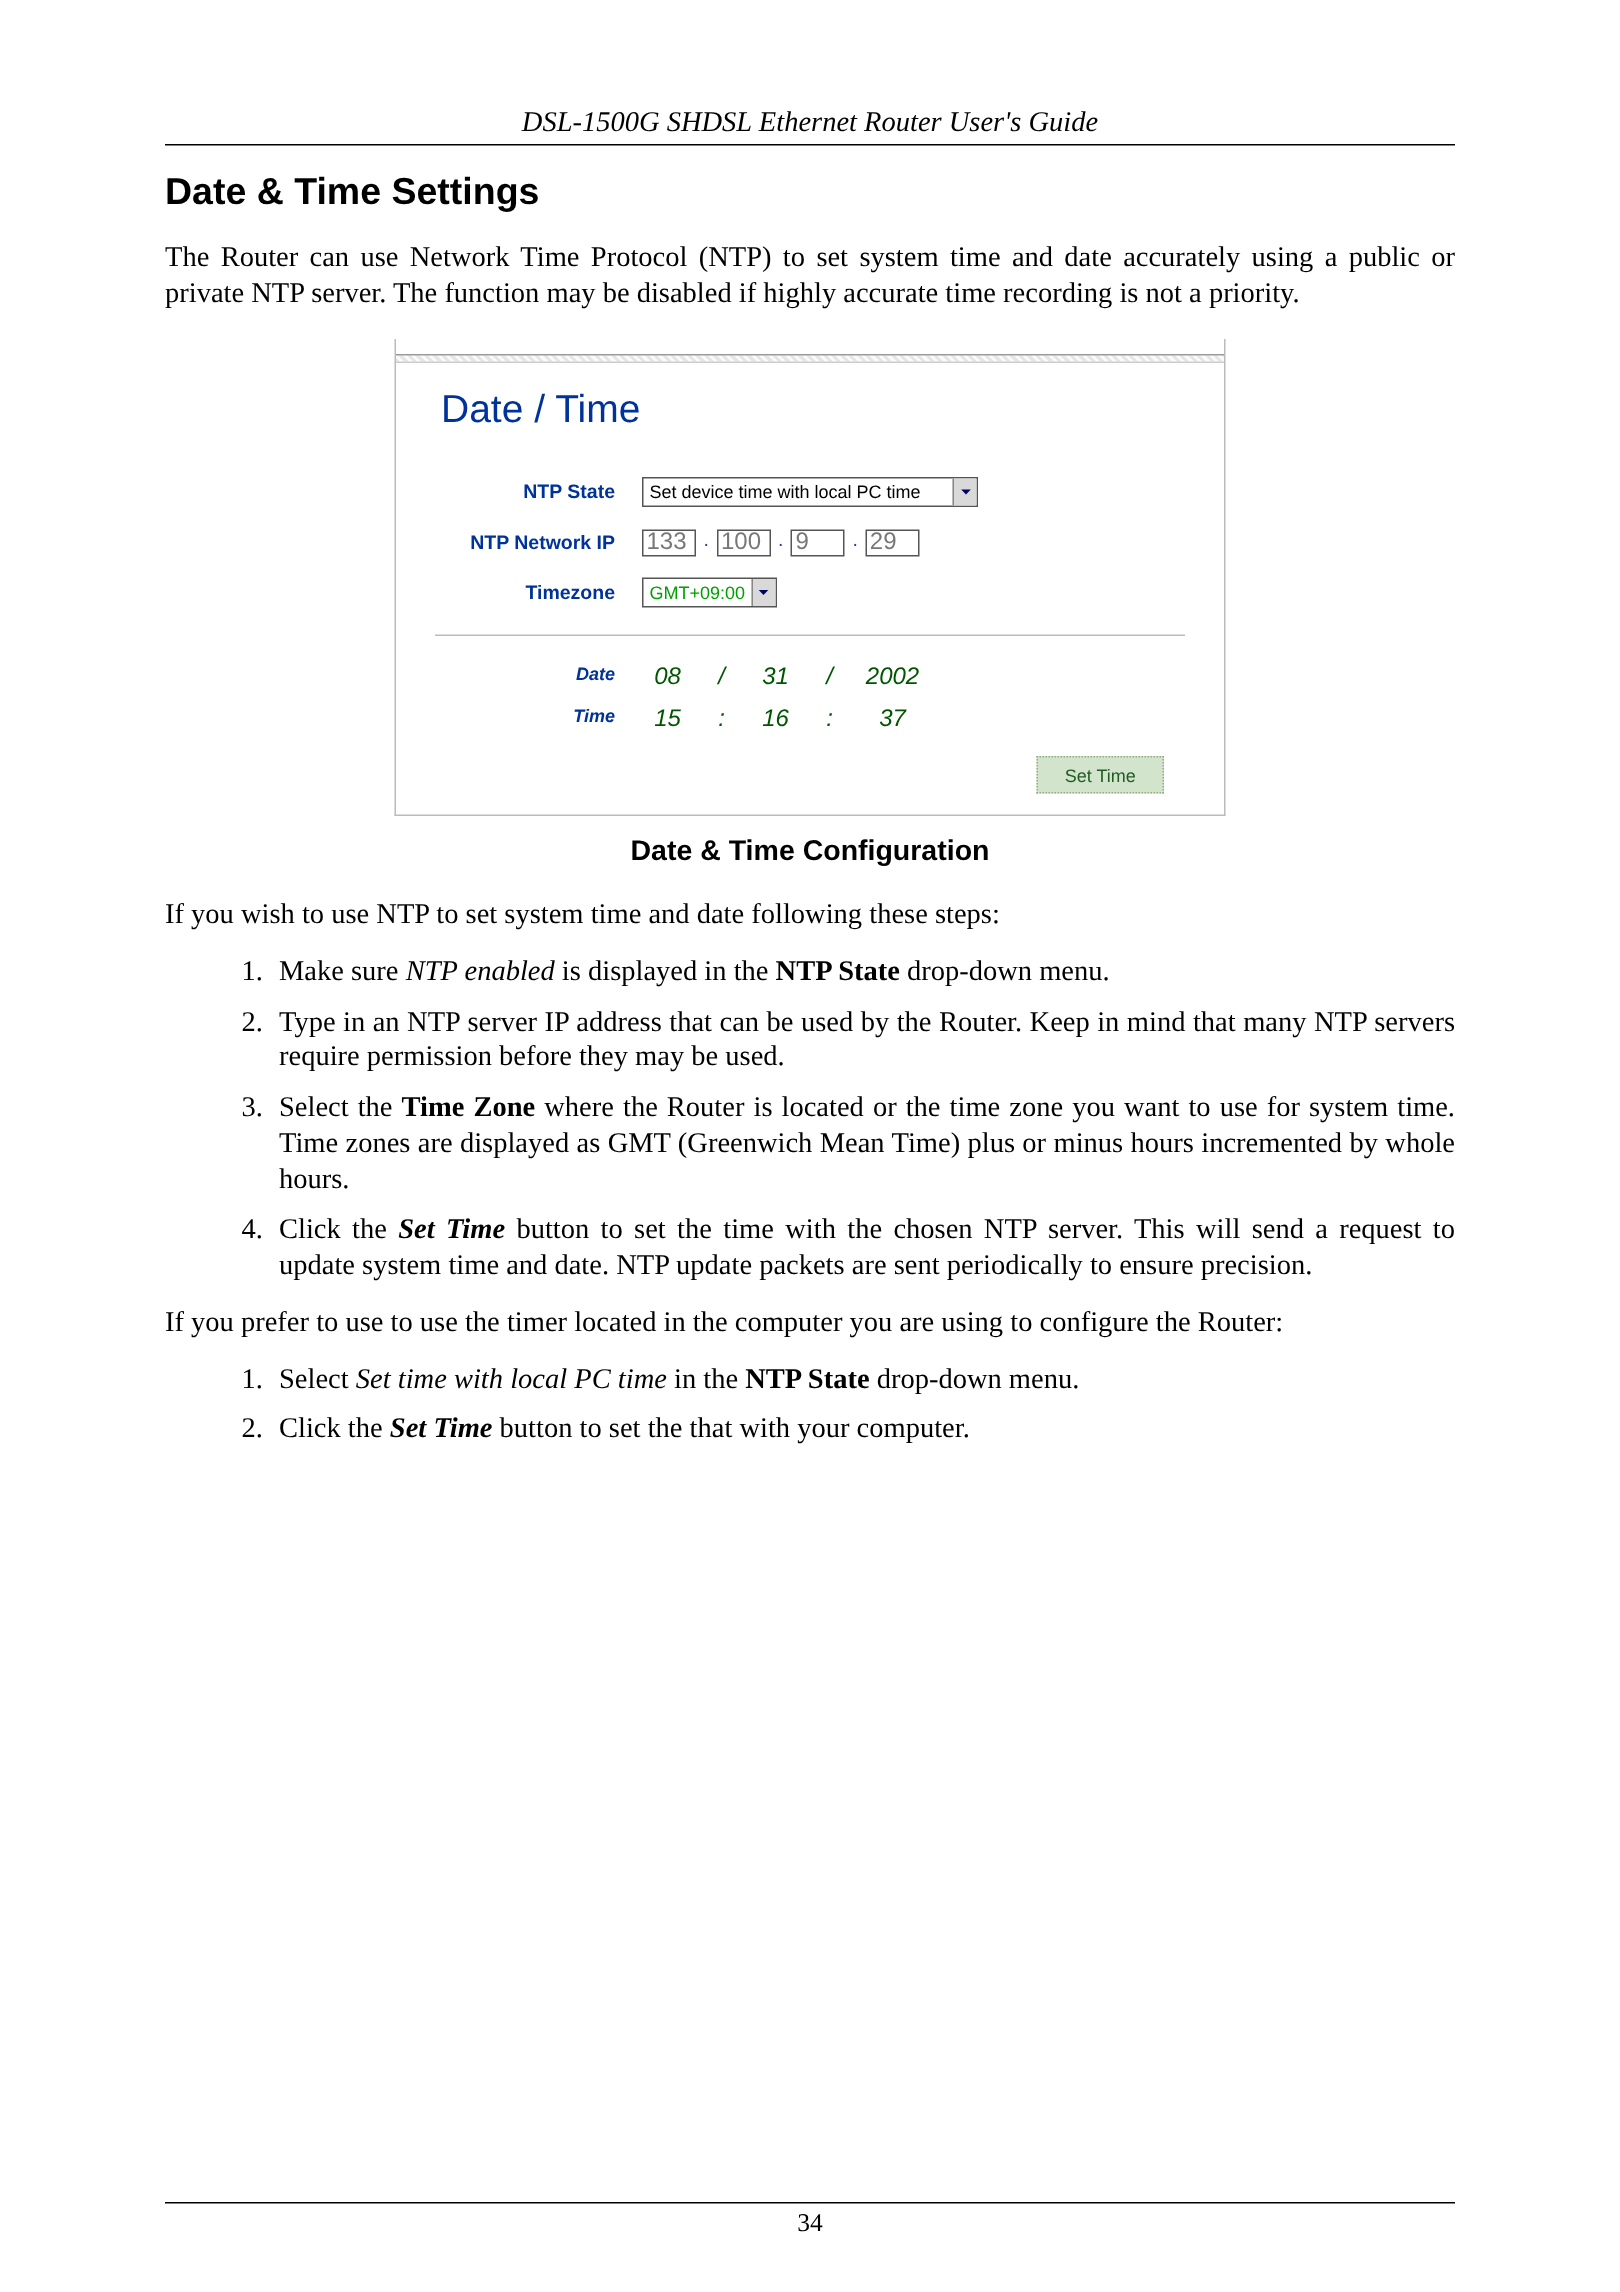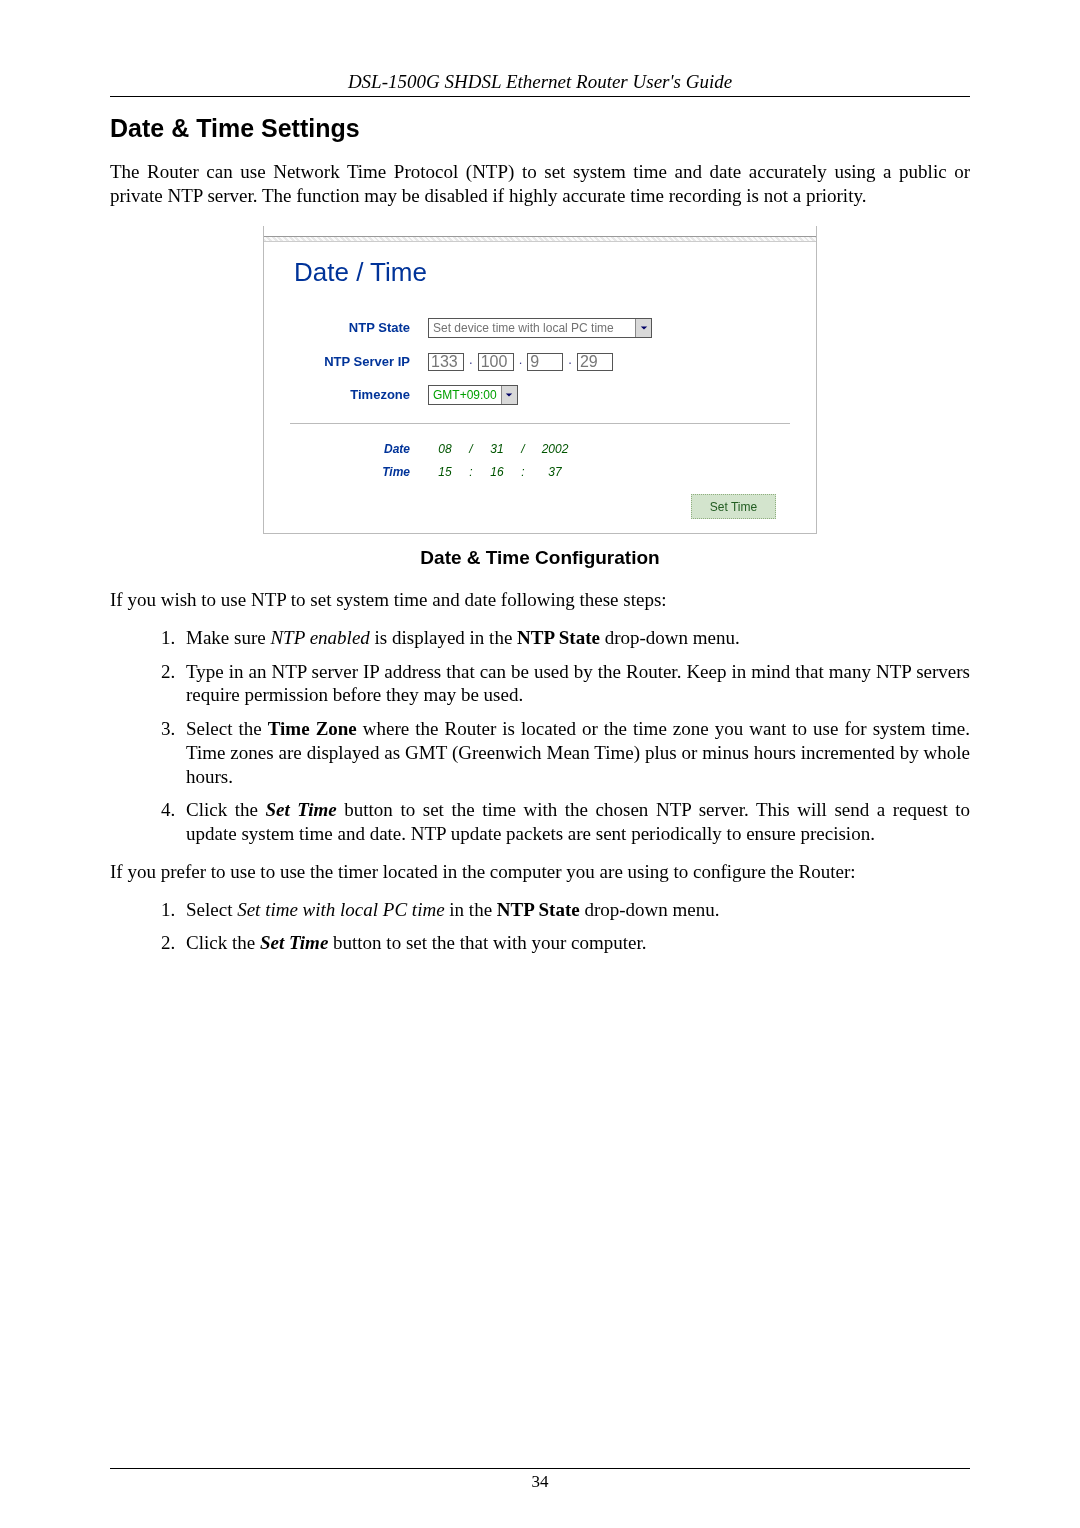--- a/index.html
+++ b/index.html
@@ -101,36 +101,36 @@
     border:1px solid #555;
     box-sizing:border-box;
     height:20px;
     display:inline-flex;
     align-items:center;
     font-size:12px;
     background:#fff;
     cursor:pointer;
   }
   .select-box .sel-text { padding:0 4px; color:#00a000; }
-  .select-box .sel-text.gray { color:#737373; }
+  .select-box .sel-text.gray { color:#000000; }
   .select-box .sel-arrow {
     width:15px;height:18px;
     background:#d9d9d9;
     border-left:1px solid #888;
     display:flex;align-items:center;justify-content:center;
   }
   .sel-arrow svg { width:8px;height:8px; fill:#000066; }
   .dot { font-size:13px; color:#3b3b8c; padding:0 1px 3px 1px; }
   hr.fig-sep {
     border:none;border-top:1px solid #bbb;
     margin: 18px 0 18px 0;
   }
   .sys-row { display:flex; margin-bottom:8px;font-style:italic; }
   .sys-label { color:#003399; font-weight:bold; font-size:12px; width:120px; text-align:right; padding-right:20px; }
-  .sys-values { font-size:12px; color:#005500; display:flex; gap:2px; }
+  .sys-values { font-size:16px; color:#005500; display:flex; gap:12px; }
   .sys-cell { width:30px; text-align:center; }
   .sys-sep { width:18px; text-align:center; }
   .set-btn-row { display:flex; justify-content:flex-end; padding-right:14px; margin-top:14px; }
   .set-btn {
     width:83px;height:23px;
     border:1px dotted #8fae7f;
     background:#d3e4cd;
     font:12px Arial, sans-serif;
     color:#215c21;
     display:flex;align-items:center;justify-content:center;
@@ -183,21 +183,21 @@
             <span class="sel-text gray">Set device time with local PC time</span>
             <span class="sel-arrow" style="margin-left:auto;">
               <svg viewBox="0 0 10 10">
                   <path d="M1 3 L5 7 L9 3 Z"></path>
                 </svg>
             </span>
           </div>
         </div>
 
         <div class="cfg-row">
-          <div class="cfg-label">NTP Server IP</div>
+          <div class="cfg-label">NTP Network IP</div>
           <div class="cfg-value-group">
             <input class="small-input" value="133" style="">
             <span class="dot">.</span>
             <input class="small-input" value="100" style="">
             <span class="dot">.</span>
             <input class="small-input" value="9" style="">
             <span class="dot">.</span>
             <input class="small-input" value="29" style="">
           </div>
         </div>

